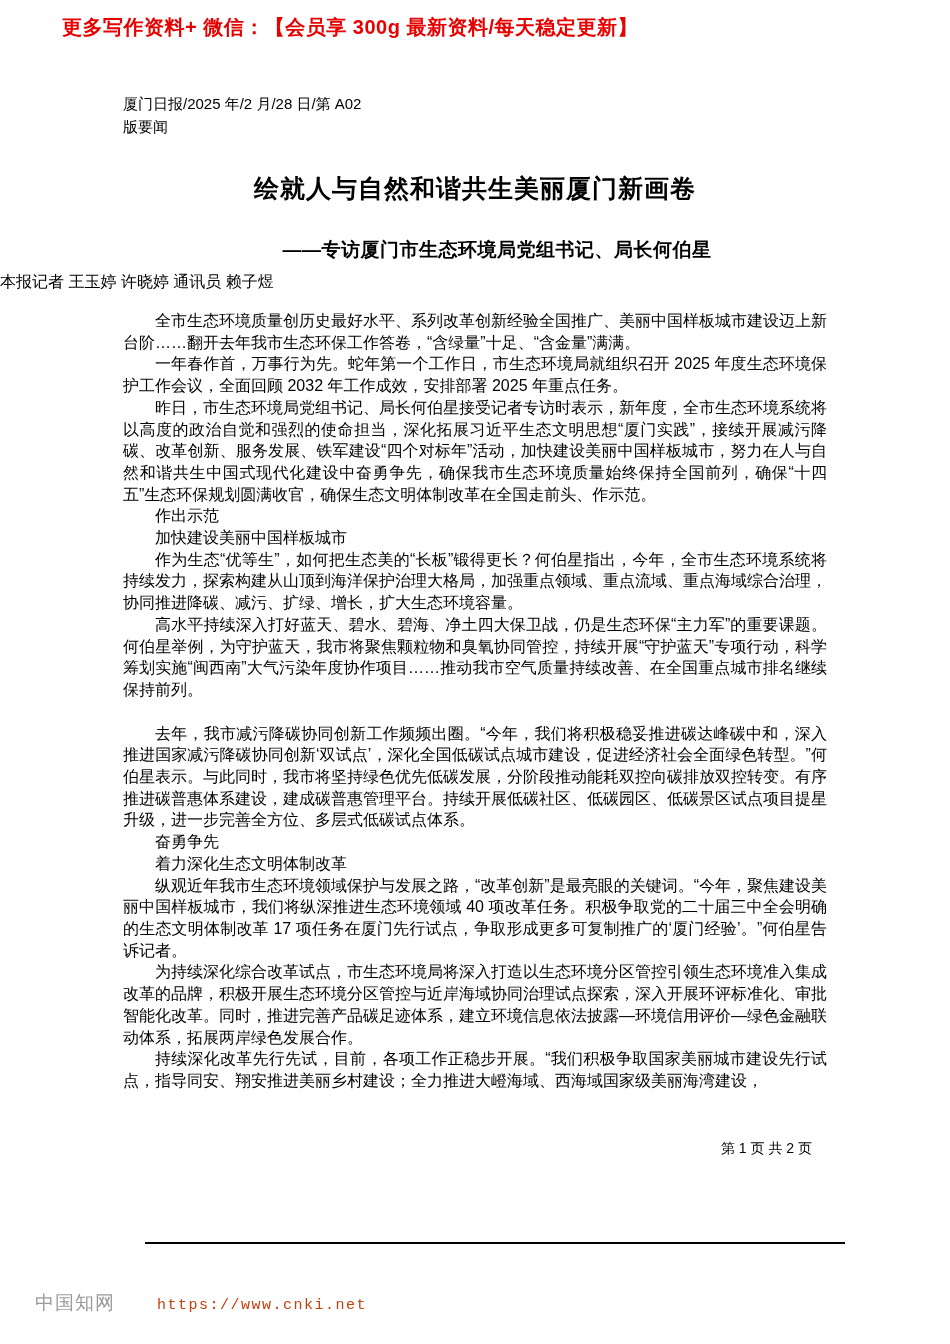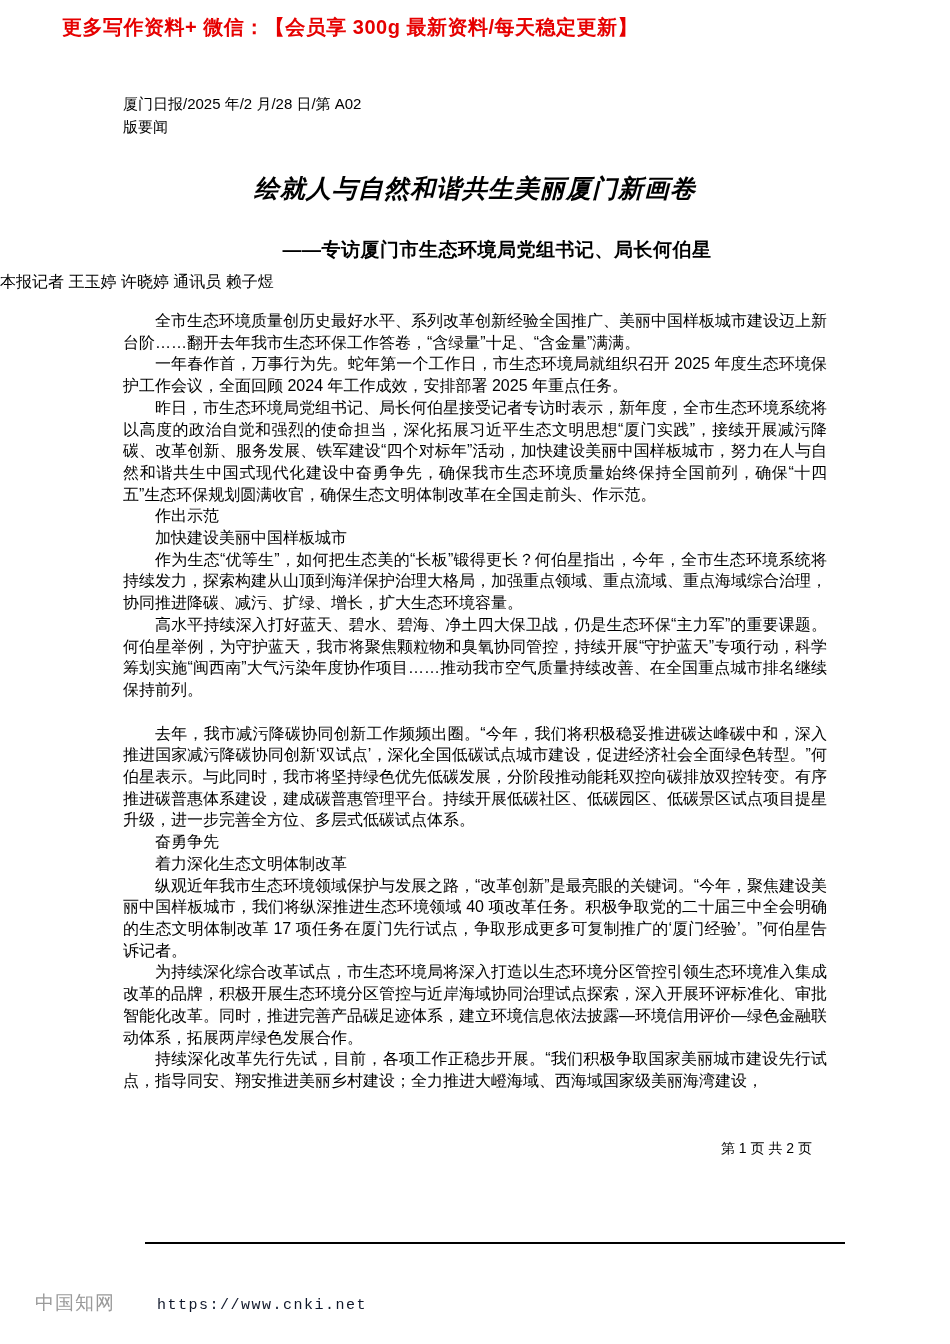--- a/index.html
+++ b/index.html
@@ -37,21 +37,20 @@
   }
   .article-title {
     position: absolute;
     left: 0;
     right: 0;
     top: 155px;
     text-align: center;
     font-size: 25px;
     font-weight: bold;
     letter-spacing: 1px;
-    font-style: italic;
   }
   .article-subtitle {
     position: absolute;
     left: 0;
     right: 0;
     top: 221px;
     text-align: center;
     font-size: 19px;
     font-weight: bold;
     letter-spacing: 0.5px;
@@ -107,21 +106,21 @@
   }
   .wm-brand {
     font-size: 19px;
     color: #9a9a9a;
     letter-spacing: 1px;
   }
   .wm-url {
     margin-left: 26px;
     font-family: "Liberation Mono", monospace;
     font-size: 15px;
-    color: #0f172a;
+    color: #c2410c;
     letter-spacing: 1.5px;
   }
 </style>
 </head>
 <body>
 
 <div class="page">
 
   <div class="promo-banner">更多写作资料+ 微信：【会员享 300g 最新资料/每天稳定更新】</div>
 
@@ -131,21 +130,21 @@
   </div>
 
   <h1 class="article-title">绘就人与自然和谐共生美丽厦门新画卷</h1>
 
   <h2 class="article-subtitle">——专访厦门市生态环境局党组书记、局长何伯星</h2>
 
   <div class="article-byline">本报记者 王玉婷 许晓婷 通讯员 赖子煜</div>
 
   <div class="article-body">
       <p class="body-para">全市生态环境质量创历史最好水平、系列改革创新经验全国推广、美丽中国样板城市建设迈上新台阶……翻开去年我市生态环保工作答卷，“含绿量”十足、“含金量”满满。</p>
-      <p class="body-para">一年春作首，万事行为先。蛇年第一个工作日，市生态环境局就组织召开 2025 年度生态环境保护工作会议，全面回顾 2024 年工作成效，安排部署 2025 年重点任务。</p>
+      <p class="body-para">一年春作首，万事行为先。蛇年第一个工作日，市生态环境局就组织召开 2025 年度生态环境保护工作会议，全面回顾 2032 年工作成效，安排部署 2025 年重点任务。</p>
       <p class="body-para">昨日，市生态环境局党组书记、局长何伯星接受记者专访时表示，新年度，全市生态环境系统将以高度的政治自觉和强烈的使命担当，深化拓展习近平生态文明思想“厦门实践”，接续开展减污降碳、改革创新、服务发展、铁军建设“四个对标年”活动，加快建设美丽中国样板城市，努力在人与自然和谐共生中国式现代化建设中奋勇争先，确保我市生态环境质量始终保持全国前列，确保“十四五”生态环保规划圆满收官，确保生态文明体制改革在全国走前头、作示范。</p>
       <p class="body-para">作出示范</p>
       <p class="body-para">加快建设美丽中国样板城市</p>
       <p class="body-para">作为生态“优等生”，如何把生态美的“长板”锻得更长？何伯星指出，今年，全市生态环境系统将持续发力，探索构建从山顶到海洋保护治理大格局，加强重点领域、重点流域、重点海域综合治理，协同推进降碳、减污、扩绿、增长，扩大生态环境容量。</p>
       <p class="body-para">高水平持续深入打好蓝天、碧水、碧海、净土四大保卫战，仍是生态环保“主力军”的重要课题。何伯星举例，为守护蓝天，我市将聚焦颗粒物和臭氧协同管控，持续开展“守护蓝天”专项行动，科学筹划实施“闽西南”大气污染年度协作项目……推动我市空气质量持续改善、在全国重点城市排名继续保持前列。</p>
       <p class="body-para gap-before">去年，我市减污降碳协同创新工作频频出圈。“今年，我们将积极稳妥推进碳达峰碳中和，深入推进国家减污降碳协同创新‘双试点’，深化全国低碳试点城市建设，促进经济社会全面绿色转型。”何伯星表示。与此同时，我市将坚持绿色优先低碳发展，分阶段推动能耗双控向碳排放双控转变。有序推进碳普惠体系建设，建成碳普惠管理平台。持续开展低碳社区、低碳园区、低碳景区试点项目提星升级，进一步完善全方位、多层式低碳试点体系。</p>
       <p class="body-para">奋勇争先</p>
       <p class="body-para">着力深化生态文明体制改革</p>
       <p class="body-para">纵观近年我市生态环境领域保护与发展之路，“改革创新”是最亮眼的关键词。“今年，聚焦建设美丽中国样板城市，我们将纵深推进生态环境领域 40 项改革任务。积极争取党的二十届三中全会明确的生态文明体制改革 17 项任务在厦门先行试点，争取形成更多可复制推广的‘厦门经验’。”何伯星告诉记者。</p>
       <p class="body-para">为持续深化综合改革试点，市生态环境局将深入打造以生态环境分区管控引领生态环境准入集成改革的品牌，积极开展生态环境分区管控与近岸海域协同治理试点探索，深入开展环评标准化、审批智能化改革。同时，推进完善产品碳足迹体系，建立环境信息依法披露—环境信用评价—绿色金融联动体系，拓展两岸绿色发展合作。</p>

